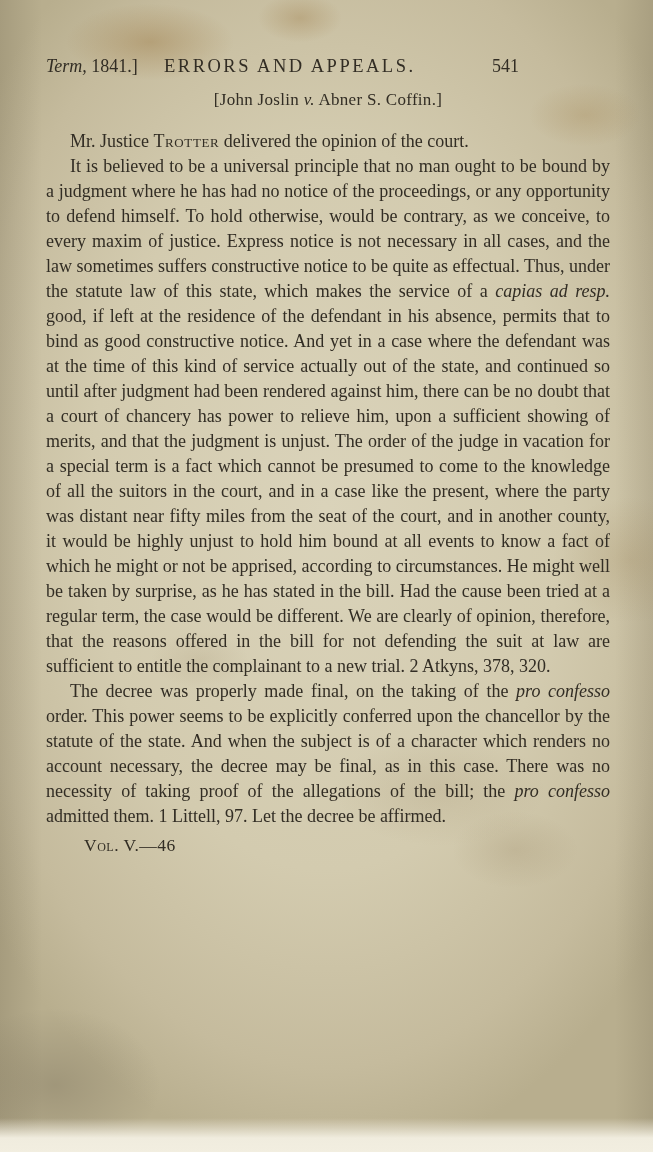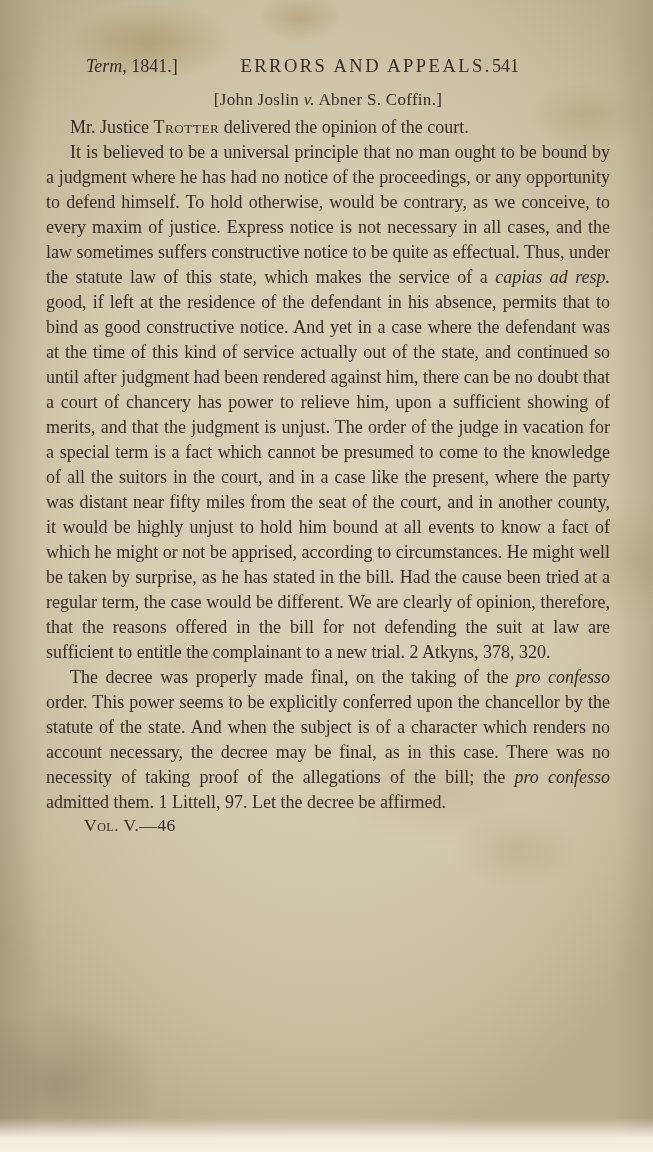--- a/index.html
+++ b/index.html
@@ -34,57 +34,56 @@
   .content {
     position: absolute;
     left: 46px;
     top: 56px;
     width: 564px;
   }
   .running-head {
     display: flex;
     align-items: baseline;
     font-size: 18px;
-    margin-left: 40px;
   }
   .running-head .term {
     width: 118px;
     white-space: nowrap;
   }
   .running-head .title {
     flex: 1;
-    text-align: right;
+    text-align: left;
     font-size: 18.5px;
     letter-spacing: 2.5px;
     white-space: nowrap;
   }
   .running-head .pagenum {
     width: 118px;
     text-align: left;
   }
   .case-caption {
     text-align: center;
     font-size: 17px;
     margin-top: 13px;
     letter-spacing: 0.3px;
   }
   .body-text {
-    margin-top: 5px;
+    margin-top: 19px;
     font-size: 18px;
     line-height: 25px;
     text-align: justify;
   }
   .para {
     margin: 0;
     text-indent: 24px;
   }
   .italic { font-style: italic; }
   .smallcaps { font-variant: small-caps; letter-spacing: 0.6px; }
   .volume-line {
-    margin-top: 0;
+    margin-top: 6px;
     padding-left: 38px;
     font-size: 17.5px;
     font-variant: small-caps;
     letter-spacing: 0.5px;
   }
 </style>
 </head>
 <body>
 
 <div class="page">

